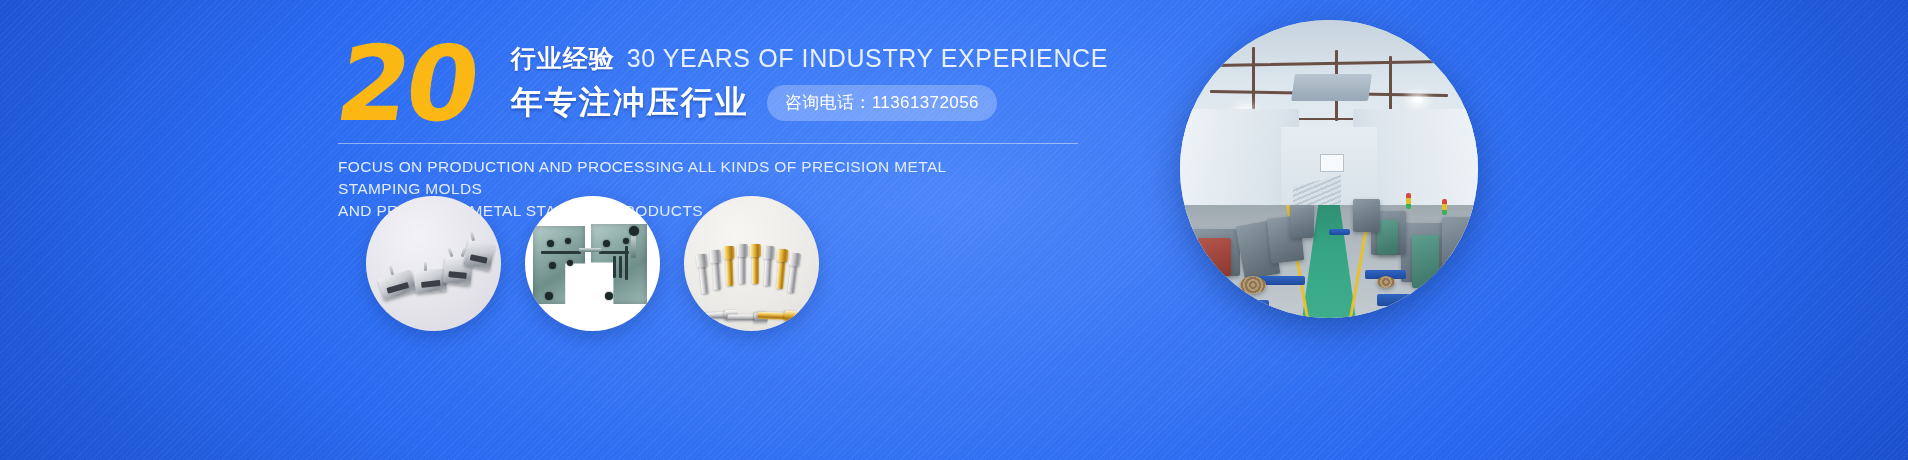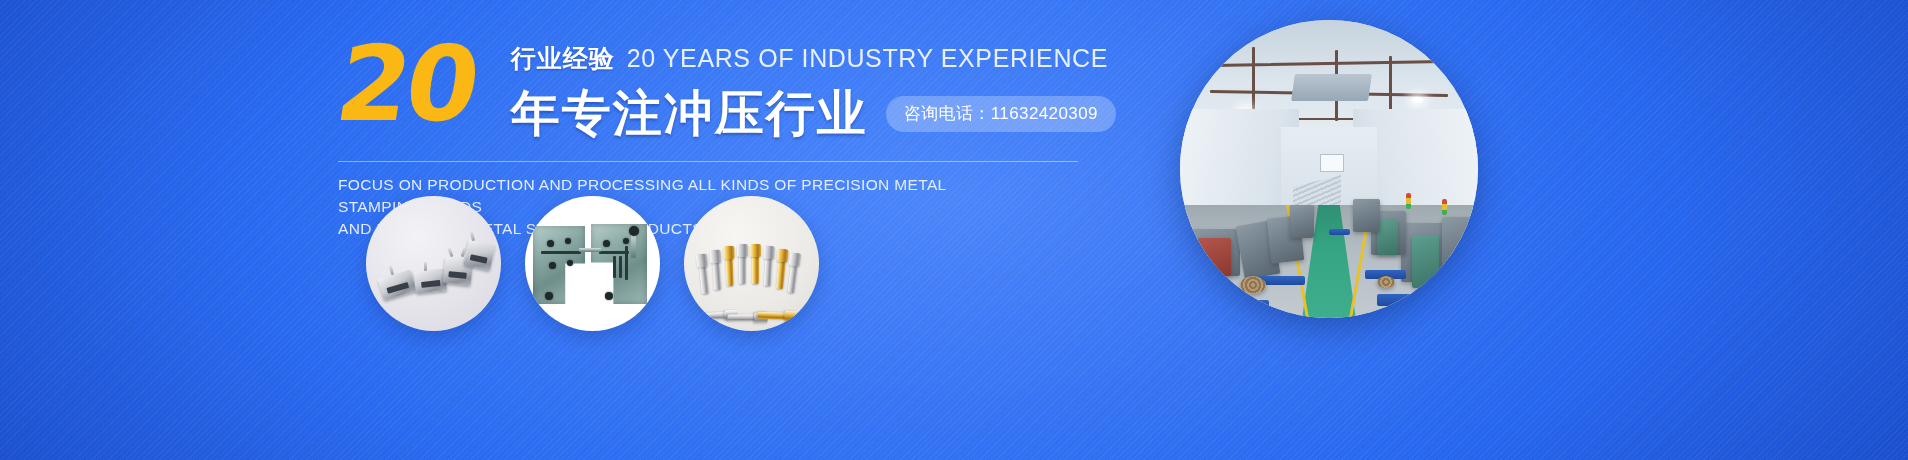--- a/index.html
+++ b/index.html
@@ -95,21 +95,21 @@
     color:#e8f0ff;
     letter-spacing:.6px;
     margin-left:12px;
     font-weight:400;
   }
 
   .line2{ display:flex; align-items:center; margin-top:6px; white-space:nowrap; }
   .cn-big{
     font-family:"DejaVu Sans", sans-serif;
     font-weight:700;
-    font-size:49px;
+    font-size:32px;
     color:#ffffff;
     letter-spacing:2px;
     text-shadow:0 2px 3px rgba(0,30,90,.35);
   }
   .phone-pill{
     margin-left:18px;
     background:rgba(255,255,255,.26);
     border-radius:20px;
     padding:6px 18px 7px;
     font-size:17px;
@@ -298,26 +298,26 @@
   <div class="copy">
 
     <div class="headline-row">
 
       <div class="num20">20</div>
 
       <div class="head-text">
 
         <div class="line1">
           <span class="cn-small">行业经验</span>
-          <span class="en-head">20 YEARS OF INDUSTRY EXPERIENCE</span>
+          <span class="en-head">30 YEARS OF INDUSTRY EXPERIENCE</span>
         </div>
 
         <div class="line2">
           <span class="cn-big">年专注冲压行业</span>
-          <span class="phone-pill">咨询电话：11632420309</span>
+          <span class="phone-pill">咨询电话：11361372056</span>
         </div>
 
       </div>
     </div>
 
     <div class="rule"></div>
 
     <div class="sub">
       <div>FOCUS ON PRODUCTION AND PROCESSING ALL KINDS OF PRECISION METAL STAMPING MOLDS</div>
       <div>AND PRECISION METAL STAMPING PRODUCTS</div>

